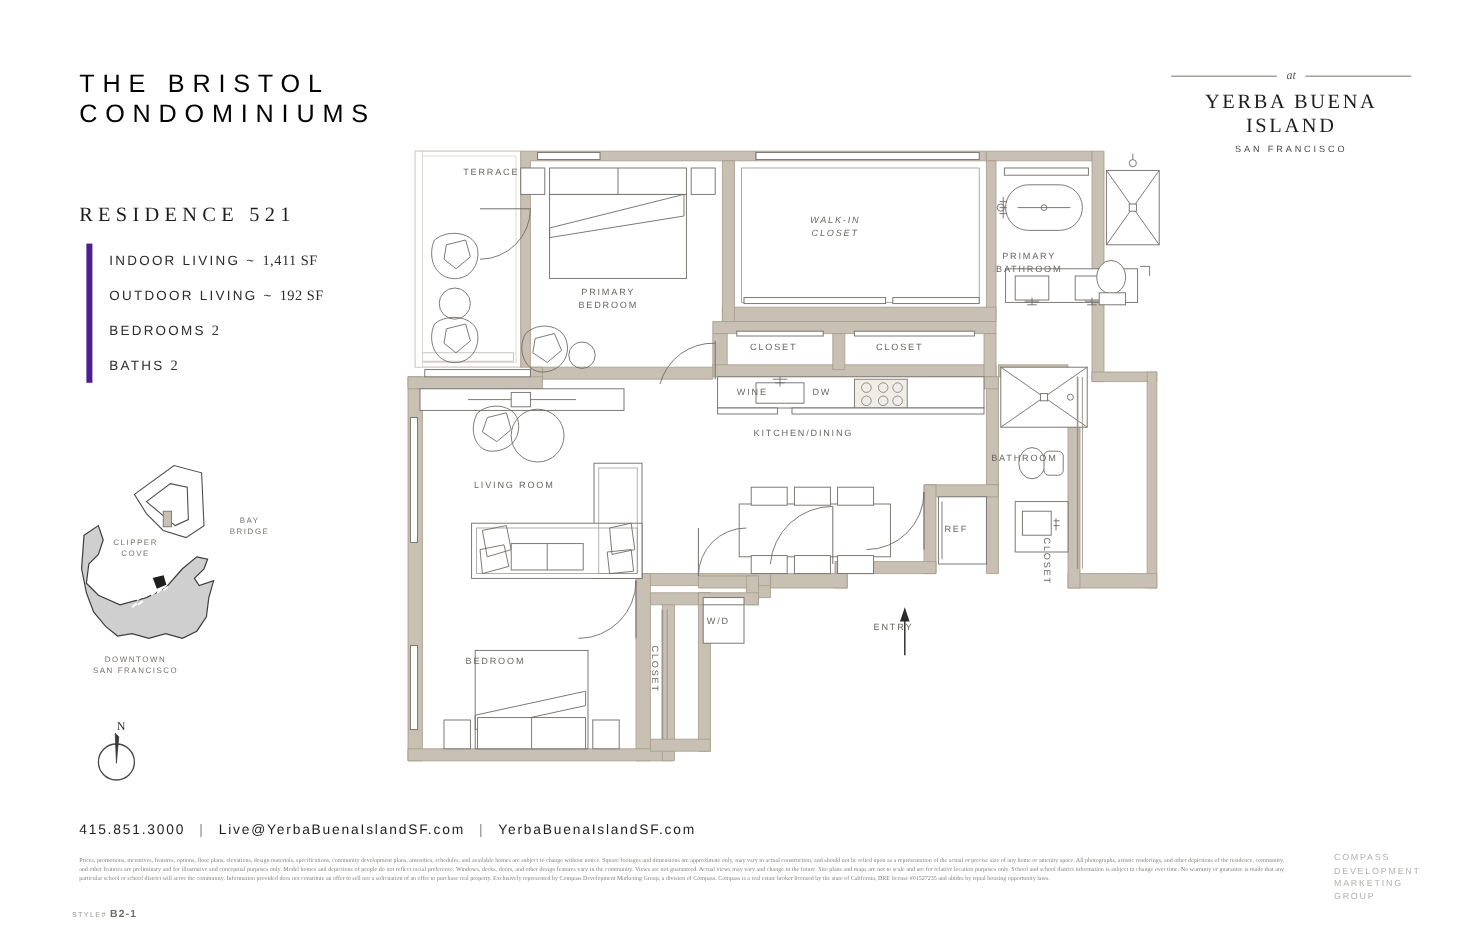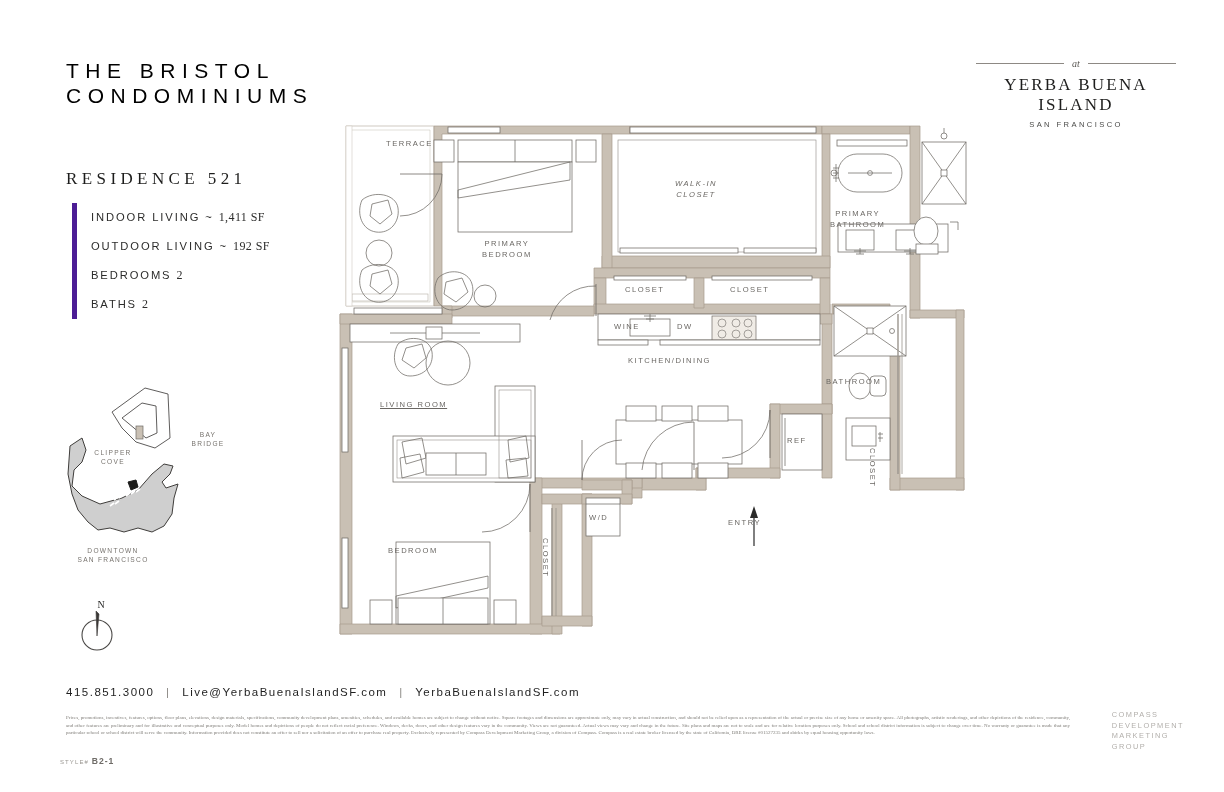--- a/index.html
+++ b/index.html
@@ -366,21 +366,21 @@
   <div class="rlabel" style="left:12px;top:20px;padding-left:44px;">TERRACE</div>
   <div class="rlabel" style="left:152px;top:120px;white-space:pre-line;">PRIMARY
 BEDROOM</div>
   <div class="rlabel" style="left:345px;top:60px;white-space:pre-line;font-style:italic;">WALK-IN
 CLOSET</div>
   <div class="rlabel" style="left:500px;top:90px;white-space:pre-line;">PRIMARY
 BATHROOM</div>
   <div class="rlabel" style="left:295px;top:166px;">CLOSET</div>
   <div class="rlabel" style="left:400px;top:166px;">CLOSET</div>
   <div class="rlabel" style="left:298px;top:237px;">KITCHEN/DINING</div>
-  <div class="rlabel" style="left:50px;top:281px;text-decoration:underline;">LIVING ROOM</div>
+  <div class="rlabel" style="left:65px;top:281px;">LIVING ROOM</div>
   <div class="rlabel" style="left:496px;top:258px;">BATHROOM</div>
   <div class="rlabel" style="left:58px;top:427px;">BEDROOM</div>
   <div class="rlabel" style="left:398px;top:399px;">ENTRY</div>
   <div class="rlabel vert" style="left:537px;top:330px;">CLOSET</div>
   <div class="rlabel vert" style="left:210px;top:420px;">CLOSET</div>
 
   
   <div class="rlabel" style="left:284px;top:203px;">WINE</div>
   <div class="rlabel" style="left:347px;top:203px;">DW</div>
   <div class="rlabel" style="left:457px;top:317px;">REF</div>

